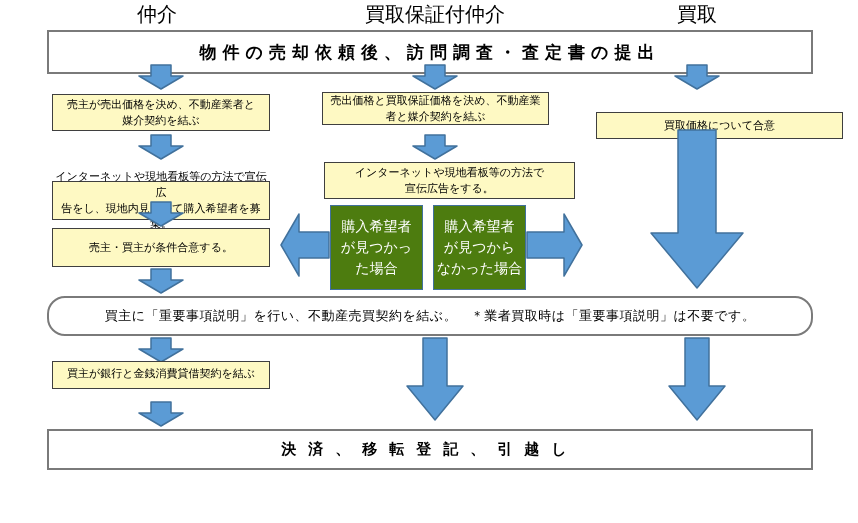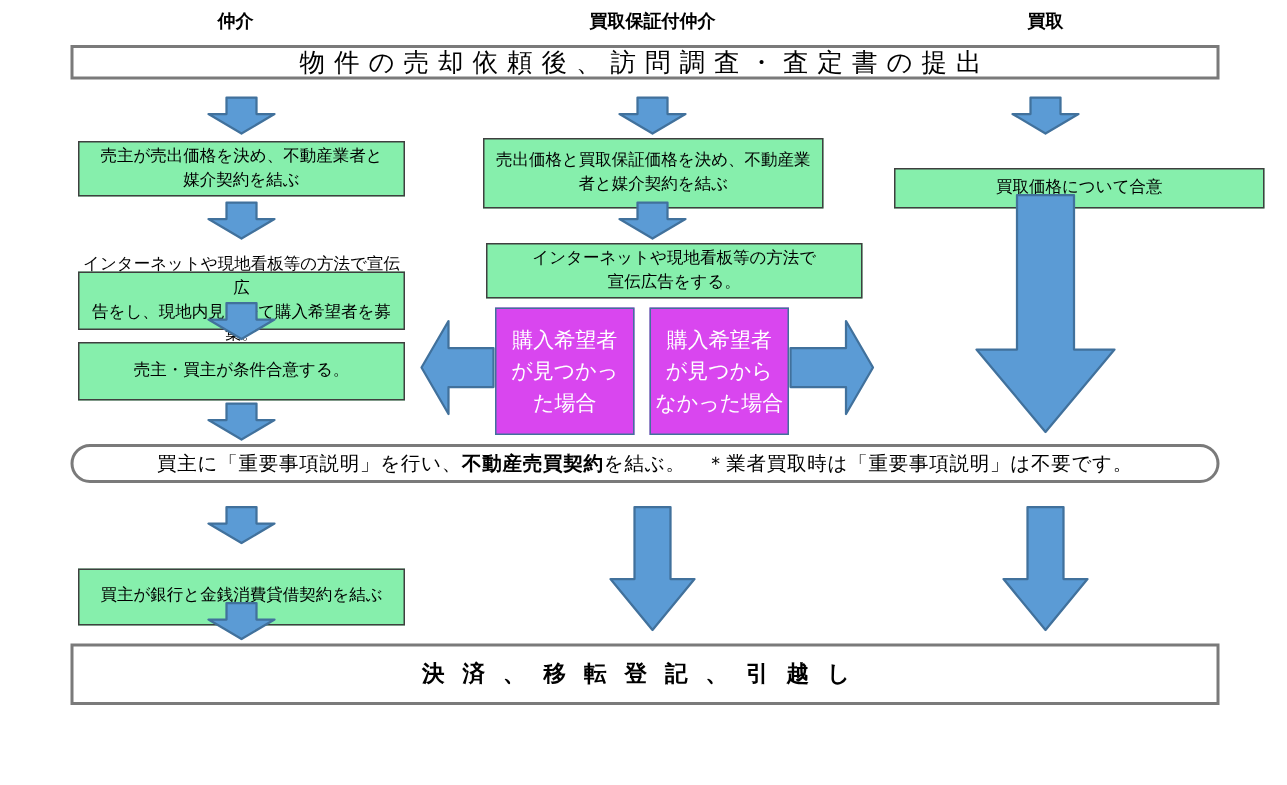--- a/index.html
+++ b/index.html
@@ -1,39 +1,39 @@
 <!DOCTYPE html>
 <html><head>
 <meta charset="utf-8">
 <style>
   html,body { margin:0; padding:0; background:#fff; }
   .canvas {
     position:relative; width:858px; height:523px; background:#fff;
     font-family:"Liberation Sans", sans-serif; color:#000; overflow:hidden;
   }
   .hdr {
-    position:absolute; top:3px; height:22px; font-weight:bold; font-size:12px;
+    position:absolute; top:3px; height:22px; font-weight:normal; font-size:20px;
     text-align:center; line-height:22px;
   }
   .banner {
     position:absolute; left:47px; width:766px; box-sizing:border-box;
     border:2px solid #7a7a7a; background:#fff;
     display:flex; align-items:center; justify-content:center; text-align:center;
   }
-  .banner-top   { top:30px;  height:23px; font-weight:normal; font-size:17px; letter-spacing:6px; }
-  .banner-mid   { top:296px; height:26px; font-size:13px; letter-spacing:0.5px;border-radius:18px; }
+  .banner-top   { top:30px;  height:44px; font-weight:bold; font-size:17px; letter-spacing:6px; }
+  .banner-mid   { top:296px; height:40px; font-size:13px; letter-spacing:0.5px;border-radius:18px; }
   .banner-bot   { top:429px; height:41px; font-weight:bold; font-size:15px; letter-spacing:12px; }
-  .banner-mid .bold { font-weight:bold; }
+  .banner-mid .bold { font-weight:normal; }
   .sbox {
-    position:absolute; box-sizing:border-box; background:#86efac;
+    position:absolute; box-sizing:border-box; background:#fef9c3;
     border:1px solid #3f3f3f; display:flex; align-items:center; justify-content:center;
     text-align:center; font-size:11px; line-height:1.45; white-space:pre-line; padding:1px 2px;
   }
   .bluebox {
-    position:absolute; box-sizing:border-box; background:#d946ef; border:1px solid #41719C;
+    position:absolute; box-sizing:border-box; background:#4d7c0f; border:1px solid #41719C;
     color:#fff; display:flex; align-items:center; justify-content:center;
     text-align:center; font-size:14px; line-height:1.5; white-space:pre-line;
   }
   .arr { position:absolute; display:block; }
   .arr polygon { fill:#5B9BD5; stroke:#41719C; stroke-width:1.5; stroke-linejoin:round; }
 </style>
 </head>
 <body>
 
 <div class="canvas">
@@ -49,21 +49,21 @@
     </svg>
   <svg class="arr" style="left:412px;top:64px;" width="46" height="26" viewBox="0 0 46 26">
       <polygon points="13,1 33,1 33,12 45,12 23,25 1,12 13,12"></polygon>
     </svg>
   <svg class="arr" style="left:674px;top:64px;" width="46" height="26" viewBox="0 0 46 26">
       <polygon points="13,1 33,1 33,12 45,12 23,25 1,12 13,12"></polygon>
     </svg>
 
   <div class="sbox" style="left:52px;top:94px;width:218px;height:37px;">売主が売出価格を決め、不動産業者と
 媒介契約を結ぶ</div>
-  <div class="sbox" style="left:322px;top:92px;width:227px;height:47px;">売出価格と買取保証価格を決め、不動産業
+  <div class="sbox" style="left:322px;top:92px;width:227px;height:33px;">売出価格と買取保証価格を決め、不動産業
 者と媒介契約を結ぶ</div>
   <div class="sbox" style="left:596px;top:112px;width:247px;height:27px;">買取価格について合意</div>
 
   <svg class="arr" style="left:138px;top:134px;" width="46" height="26" viewBox="0 0 46 26">
       <polygon points="13,1 33,1 33,12 45,12 23,25 1,12 13,12"></polygon>
     </svg>
   <svg class="arr" style="left:412px;top:134px;" width="46" height="26" viewBox="0 0 46 26">
       <polygon points="13,1 33,1 33,12 45,12 23,25 1,12 13,12"></polygon>
     </svg>
 
@@ -107,20 +107,20 @@
   <svg class="arr" style="left:138px;top:337px;" width="46" height="26" viewBox="0 0 46 26">
       <polygon points="13,1 33,1 33,12 45,12 23,25 1,12 13,12"></polygon>
     </svg>
   <svg class="arr" style="left:406px;top:337px;" width="58" height="84" viewBox="0 0 58 84">
       <polygon points="17,1 41,1 41,49 57,49 29,83 1,49 17,49"></polygon>
     </svg>
   <svg class="arr" style="left:668px;top:337px;" width="58" height="84" viewBox="0 0 58 84">
       <polygon points="17,1 41,1 41,49 57,49 29,83 1,49 17,49"></polygon>
     </svg>
 
-  <div class="sbox" style="left:52px;top:379px;width:218px;height:38px;">買主が銀行と金銭消費貸借契約を結ぶ</div>
+  <div class="sbox" style="left:52px;top:361px;width:218px;height:28px;font-family:Liberation Mono, monospace;">買主が銀行と金銭消費貸借契約を結ぶ</div>
   <svg class="arr" style="left:138px;top:401px;" width="46" height="26" viewBox="0 0 46 26">
       <polygon points="13,1 33,1 33,12 45,12 23,25 1,12 13,12"></polygon>
     </svg>
 
   <div class="banner banner-bot">決済、移転登記、引越し</div>
 
 </div>
 
 </body></html>

